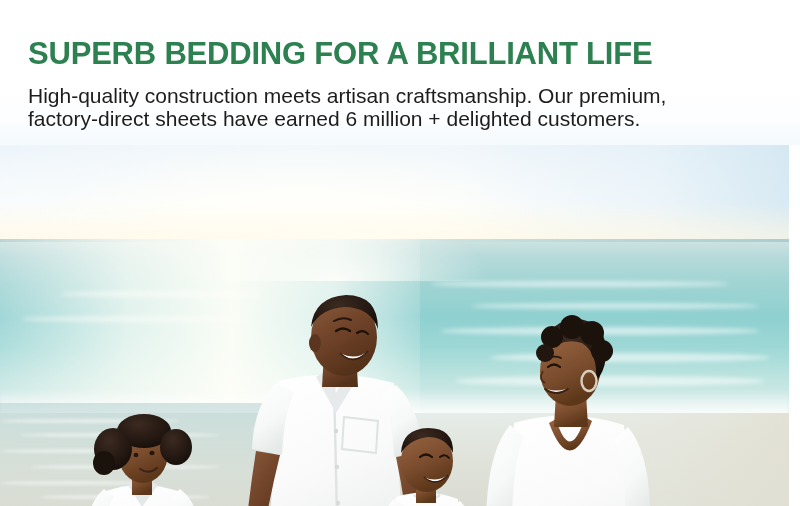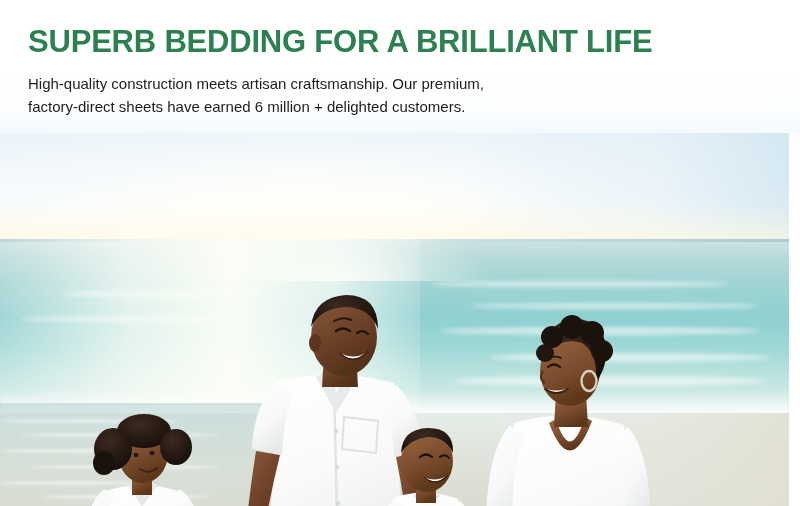--- a/index.html
+++ b/index.html
@@ -20,21 +20,21 @@
     width: 800px;
     height: 506px;
     background: #ffffff;
     overflow: hidden;
   }
 
   
   .text-block {
     position: absolute;
     left: 0;
-    top: 0;
+    top: 12px;
     width: 800px;
     height: 133px;
     background:
       linear-gradient(to bottom,
         #ffffff 0%,
         #ffffff 55%,
         #fdfeff 78%,
         #f4fafd 100%);
     z-index: 5;
   }
@@ -53,21 +53,21 @@
     white-space: nowrap;
   }
 
   .subcopy {
     position: absolute;
     left: 28px;
     top: 72px;
     margin: 0;
     width: 640px;
     font-family: "Liberation Sans", sans-serif;
-    font-size: 15px;
+    font-size: 21px;
     line-height: 23px;
     font-weight: normal;
     color: #1d1d1d;
   }
   .subcopy .line {
     display: block;
     white-space: nowrap;
   }
 
   

